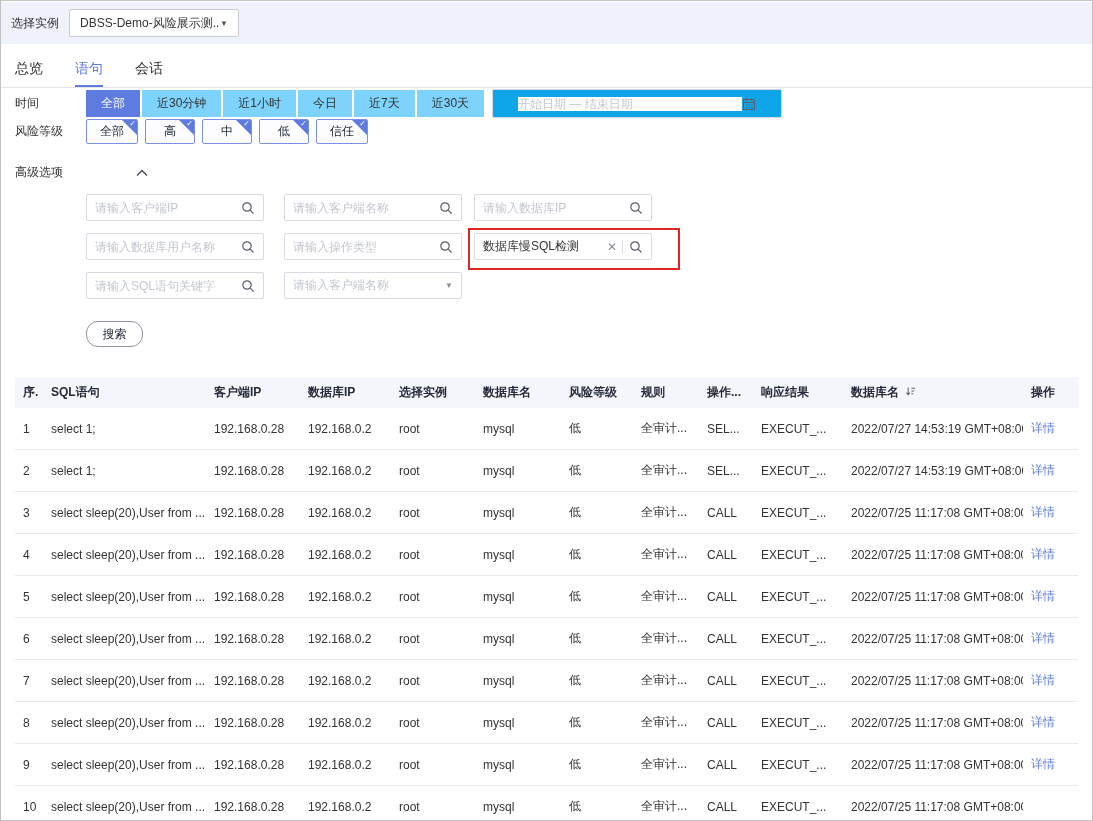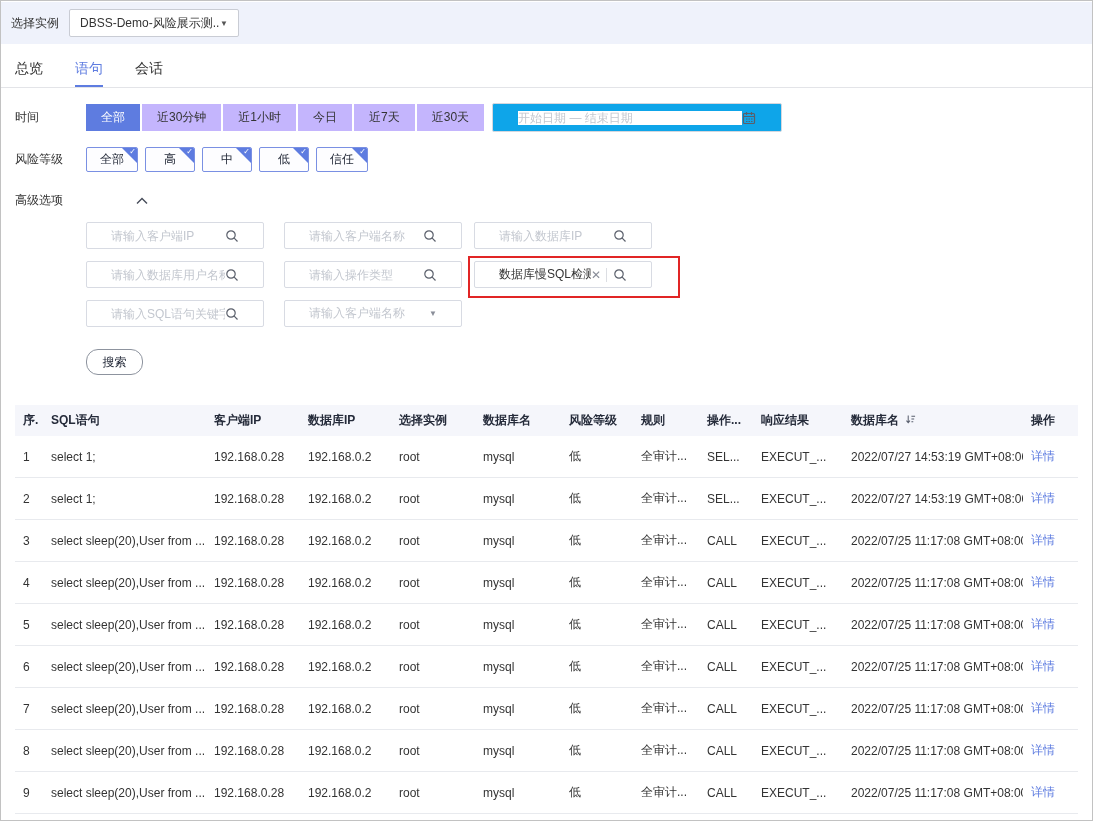--- a/index.html
+++ b/index.html
@@ -13,39 +13,39 @@
   .instance-select { width:170px; height:28px; background:#fff; border:1px solid #c9ccd4; border-radius:2px; display:flex; align-items:center; padding:0 10px; cursor:pointer; }
   .instance-select .val { flex:1; font-size:12px; color:#333; white-space:nowrap; overflow:hidden; }
   .caret { font-size:8px; color:#555; }
 
   
   .tabs { display:flex; padding:0 14px; border-bottom:1px solid #e3e4e8; height:44px; align-items:stretch; }
   .tab { font-size:14px; color:#333; margin-right:32px; display:flex; align-items:center; cursor:pointer; border-bottom:2px solid transparent; padding-top:9px; }
   .tab.active { color:#5e7ce0; border-bottom-color:#5e7ce0; }
 
   
-  .filter-row { display:flex; align-items:center; padding-left:14px; margin-top:15px; }
+  .filter-row { display:flex; align-items:center; padding-left:14px; margin-top:1px; }
   .filter-label { width:71px; flex-shrink:0; font-size:12px; color:#333; }
   .time-group { display:flex; gap:2px; }
-  .time-btn { height:27px; padding:0 15px; font-size:12px; background:#c4b5fd; border:none; color:#333; cursor:pointer; }
+  .time-btn { height:27px; padding:0 15px; font-size:12px; background:#7dd3fc; border:none; color:#333; cursor:pointer; }
   .time-btn.active { background:#5e7ce0; color:#fff; }
   .date-input { margin-left:8px; width:290px; height:29px; border:1px solid #d4d7de; border-radius:2px; display:flex; align-items:center; padding:0 25px; background:#0ea5e9; }
   .date-input input { border:0; outline:0; flex:1; font-size:12px; color:#333; min-width:0; font-family:inherit; }
   .date-input input::placeholder { color:#c3c7cf; }
 
   .risk-btn { position:relative; height:25px; min-width:50px; padding:0 13px; background:#fdfdff; border:1px solid #7a90e3; border-radius:2px; color:#252b3a; font-size:12px; margin-right:7px; cursor:pointer; overflow:hidden; }
   .risk-btn .corner { position:absolute; top:0; right:0; width:0; height:0; border-top:15px solid #5e7ce0; border-left:15px solid transparent; }
   .risk-btn .check { position:absolute; top:-1px; right:1px; color:#fff; font-size:8px; line-height:10px; }
 
   .adv-caret { margin-left:14px; cursor:pointer; display:inline-flex; }
 
   
   .adv-grid { padding-left:85px; margin-top:10px; }
   .adv-row { display:flex; align-items:center; margin-bottom:6px; height:33px; }
-  .search-input { display:flex; align-items:center; width:178px; height:27px; border:1px solid #d8dbe3; border-radius:2px; background:#fff; padding:0 24px; }
+  .search-input { display:flex; align-items:center; width:178px; height:27px; border:1px solid #d8dbe3; border-radius:2px; background:#fff; padding:0 8px; }
   .search-input input { border:0; outline:0; flex:1; min-width:0; font-size:12px; color:#333; font-family:inherit; }
   .search-input input::placeholder { color:#c3c7cf; }
   .sel-placeholder { flex:1; font-size:12px; color:#c3c7cf; }
   .gap20 { margin-left:20px; } .gap12 { margin-left:12px; }
   .icon-btn { display:inline-flex; align-items:center; cursor:pointer; }
   .clear-x { color:#8a8e99; font-size:12px; margin-right:5px; cursor:pointer; }
   .vdiv { width:1px; height:14px; background:#dcdee3; margin-right:6px; }
   .red-wrap { position:relative; }
   .red-wrap::after { content:""; position:absolute; left:-6px; top:-5px; right:-28px; bottom:-10px; border:2px solid #e12525; pointer-events:none; }
 

